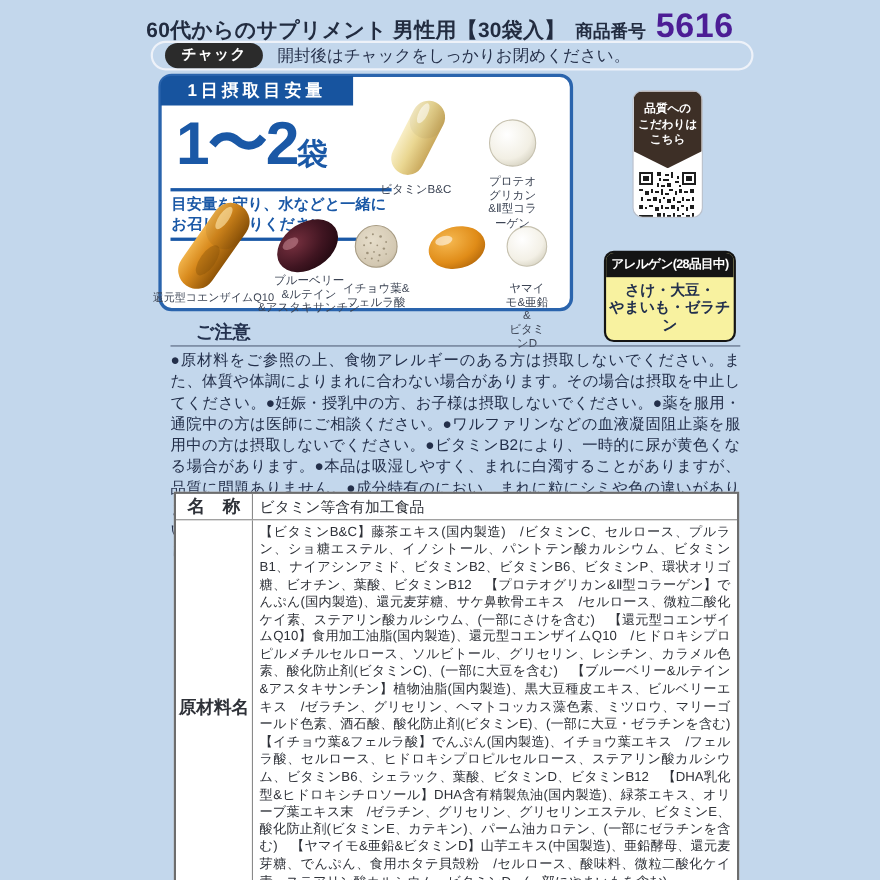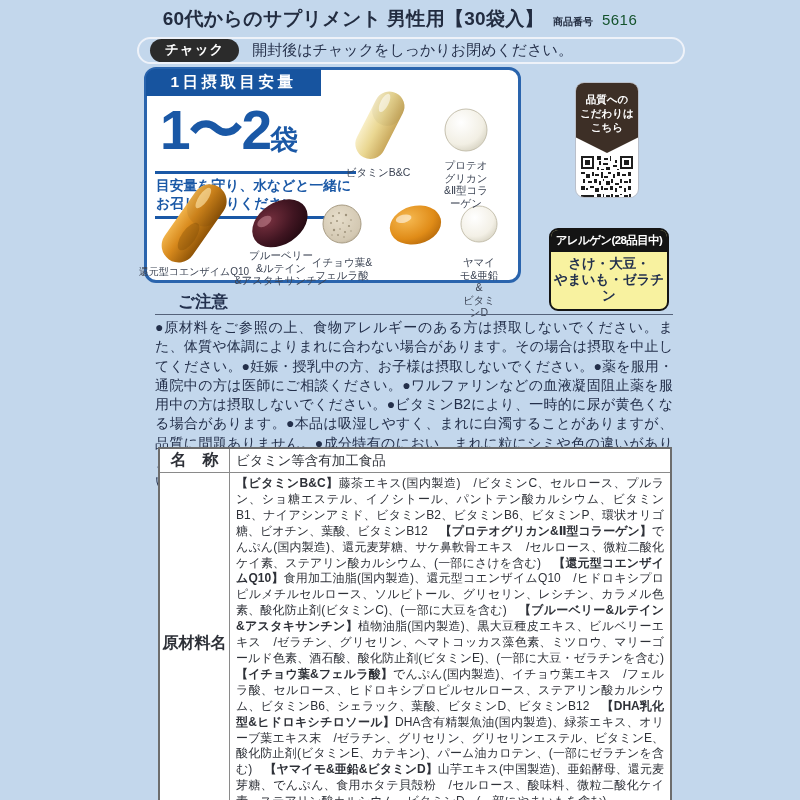--- a/index.html
+++ b/index.html
@@ -2,22 +2,22 @@
 <html lang="ja"><head>
 <meta charset="utf-8">
 <style>
   html,body{margin:0;padding:0;}
   body{font-family:"Liberation Sans","DejaVu Sans",sans-serif;}
   .page{position:relative;width:800px;height:800px;background:#c3d7ec;overflow:hidden;color:#22304d;}
 
   
   .title-row{position:absolute;top:6px;left:0;right:0;display:flex;justify-content:center;align-items:baseline;gap:9px;}
   .title{font-size:19px;font-weight:bold;color:#222c40;letter-spacing:.3px;}
-  .pn-label{font-size:10px;font-weight:bold;color:#222c40;}
-  .pn{font-size:15px;font-weight:normal;color:#14532d;letter-spacing:.5px;}
+  .pn-label{font-size:16px;font-weight:bold;color:#222c40;}
+  .pn{font-size:31px;font-weight:bold;color:#4c1d95;letter-spacing:.5px;}
 
   
   .zip-bar{position:absolute;left:137px;top:37px;width:548px;height:27px;box-sizing:border-box;
     border:2px solid #eef2f9;border-radius:15px;display:flex;align-items:center;gap:13px;padding-left:11px;}
   .zip-badge{background:#2b2b2b;color:#fff;font-size:13.5px;font-weight:bold;padding:2px 15px 3px;border-radius:12px;letter-spacing:1px;}
   .zip-text{font-size:15px;font-weight:normal;color:#25304a;}
 
   
   .pills-box{position:absolute;left:144px;top:67px;width:377px;height:216px;background:#fff;
     border:3px solid #2a64ad;border-radius:12px;box-sizing:border-box;}
@@ -57,21 +57,21 @@
 
   
   .spec{position:absolute;left:158px;top:447px;width:514px;background:#fff;border:2px solid #6d6d6d;
     box-sizing:border-box;color:#2e3138;}
   .srow{display:flex;border-top:1.5px solid #8a8a8a;}
   .srow:first-child{border-top:none;}
   .cl{width:70px;flex:none;display:flex;align-items:center;justify-content:center;font-weight:bold;
     border-right:1.5px solid #8a8a8a;padding:1px 4px;box-sizing:border-box;font-size:16px;white-space:pre;}
   .cv{flex:1;padding:1px 6px;display:flex;align-items:center;font-size:13.5px;min-height:20px;}
   .cv-ingredients{display:block;padding:3px 6px 4px;font-size:12px;line-height:15.9px;text-align:justify;}
-  .cv-ingredients b{font-weight:bold;}
+  .cv-ingredients b{font-weight:normal;}
 </style>
 </head>
 <body>
 
 <div class="page">
 
   <div class="title-row">
     <span class="title">60代からのサプリメント 男性用【30袋入】</span>
     <span class="pn-label">商品番号</span>
     <span class="pn">5616</span>

